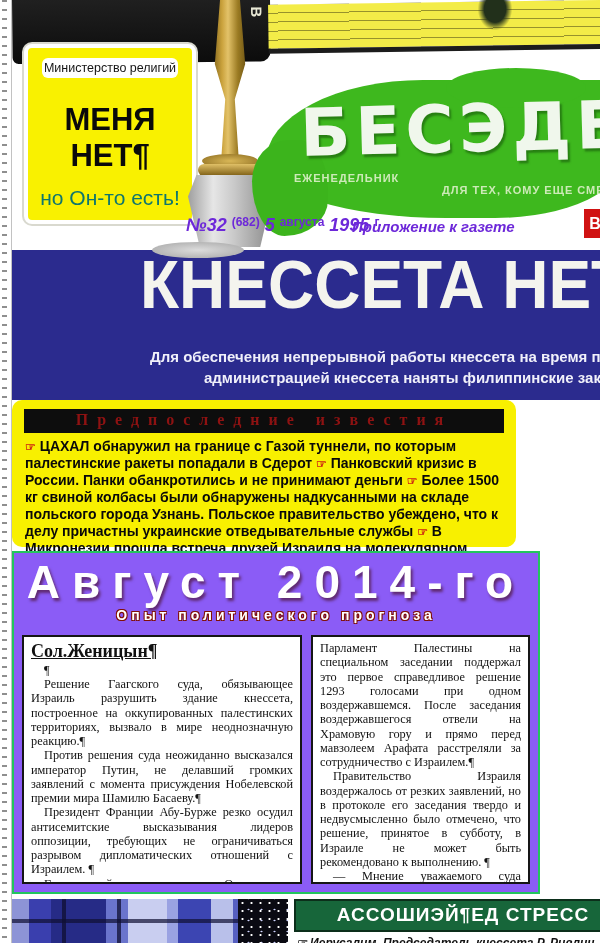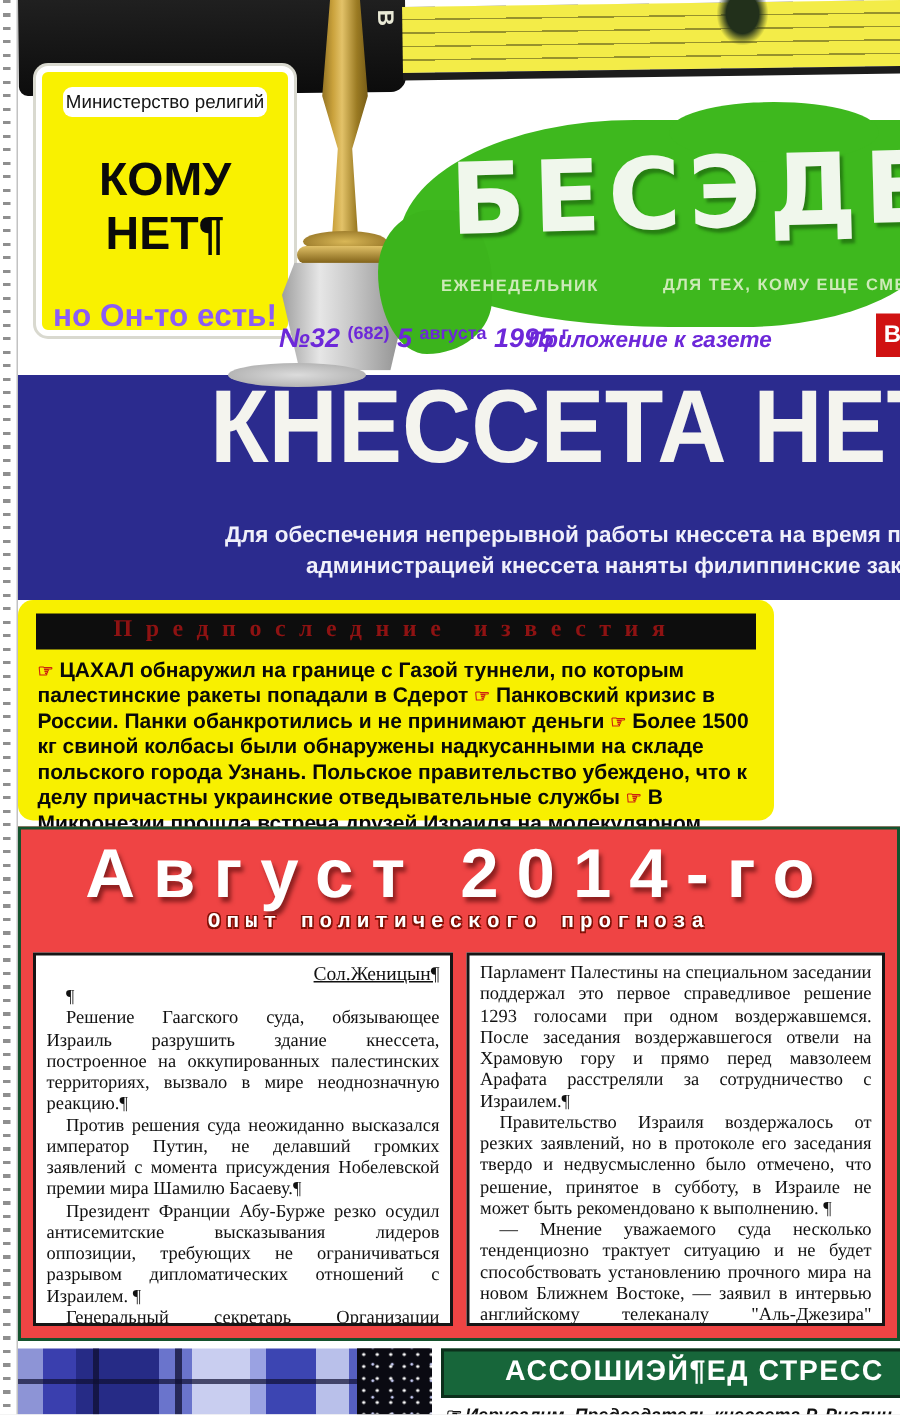--- a/index.html
+++ b/index.html
@@ -23,21 +23,21 @@
          border-bottom:5px solid #1c1c1c;transform:rotate(-0.8deg);transform-origin:right top;}
   .scribble{position:absolute;left:478px;top:0;width:34px;height:30px;
          background:radial-gradient(ellipse at 50% 30%,#22301b 0 45%,transparent 72%);}
 
   
   .ad-box{position:absolute;left:24px;top:44px;width:164px;height:172px;background:#f9f100;
          border:4px solid #fff;border-radius:8px;box-shadow:0 0 0 2px #d9d9cf;text-align:center;}
   .ad-kicker{margin:10px auto 0;width:136px;background:#fff;border-radius:6px;padding:3px 0;
          font-size:12.5px;color:#151515;}
   .ad-line1{margin-top:24px;font-size:31px;font-weight:900;color:#0a0a0a;}
-  .ad-line2{margin-top:25px;font-size:21px;font-weight:700;color:#8b5cf6;}
+  .ad-line2{margin-top:12px;font-size:21px;font-weight:400;color:#0f766e;}
 
   
   .statue{position:absolute;left:188px;top:0;width:84px;height:248px;}
   .legs{position:absolute;left:22px;top:0;width:40px;height:160px;
         background:linear-gradient(90deg,#6e5312,#caa23c 30%,#e3c269 45%,#9a7a22 70%,#5e4710);
         clip-path:polygon(25% 0,75% 0,88% 40%,62% 62%,72% 100%,28% 100%,38% 62%,12% 40%);}
   .feet{position:absolute;left:14px;top:154px;width:56px;height:14px;
         background:radial-gradient(#d9b757,#8a6a1e);border-radius:50%;}
   .statue-base{position:absolute;left:10px;top:164px;width:64px;height:12px;
         background:linear-gradient(180deg,#e0c067,#7c5d14);border-radius:6px;}
@@ -50,21 +50,21 @@
   
   .splash{position:absolute;left:266px;top:80px;width:360px;height:138px;background:#3eb81e;
         border-radius:48% 0 40% 55% / 65% 0 50% 45%;}
   .splash::before{content:"";position:absolute;left:-14px;top:60px;width:76px;height:96px;
         background:#3cb41c;border-radius:50% 40% 60% 45%/45% 55% 40% 60%;}
   .splash::after{content:"";position:absolute;right:40px;top:-12px;width:140px;height:40px;
         background:#3eb81e;border-radius:50%;}
   .logo-title{position:absolute;left:34px;top:10px;font-size:66px;font-weight:700;
         color:#f0f7ec;letter-spacing:5px;transform:rotate(-1.5deg);white-space:nowrap;
         text-shadow:2px 3px 2px rgba(20,80,10,.55);font-family:"DejaVu Sans",sans-serif;z-index:2;}
-  .tagline-l{position:absolute;left:28px;bottom:21px;font-size:11px;font-weight:bold;
+  .tagline-l{position:absolute;left:28px;bottom:34px;font-size:11px;font-weight:bold;
         color:#cdeab8;letter-spacing:1px;z-index:2;}
   .tagline-r{position:absolute;left:176px;bottom:22px;font-size:11px;font-weight:bold;
         color:#cdeab8;letter-spacing:1px;white-space:nowrap;z-index:2;}
 
   
   .issue-line{position:absolute;left:186px;top:215px;display:flex;align-items:flex-start;gap:5px;
         color:#6d28d9;white-space:nowrap;z-index:6;}
   .il-big{font-size:18px;font-weight:900;font-style:italic;}
   .il-small{font-size:12px;font-weight:700;}
   .supplement{position:absolute;left:352px;top:218px;font-size:15px;font-weight:700;
@@ -83,36 +83,36 @@
   
   .newsbox{position:absolute;left:12px;top:400px;width:504px;height:147px;background:#f8f000;
         border-radius:10px;}
   .news-header{margin:9px 12px 0;background:#0d0d0d;color:#8e1212;text-align:center;
         font-family:"Liberation Serif",serif;font-weight:700;font-size:16px;letter-spacing:9px;
         padding:2px 0 4px;}
   .news-body{margin:5px 13px;font-size:14px;line-height:1.22;font-weight:700;color:#090909;}
   .nmark{color:#cc2211;font-size:12px;}
 
   
-  .forecast{position:absolute;left:12px;top:551px;width:588px;height:343px;background:#ef4444;
-        border:2px solid #14532d;box-sizing:border-box;}
+  .forecast{position:absolute;left:12px;top:551px;width:528px;height:343px;background:#8b5cf6;
+        border:2px solid #22c55e;box-sizing:border-box;}
   .fc-title{margin-top:2px;text-align:center;font-size:46px;font-weight:900;color:#fff;
         letter-spacing:12px;text-shadow:2px 3px 3px rgba(60,0,0,.55);white-space:nowrap;}
   .fc-sub{text-align:center;font-size:14px;font-weight:700;color:#fff;letter-spacing:4px;
         margin-top:-2px;white-space:nowrap;
-        text-shadow:-1px -1px 0 #801006,1px -1px 0 #801006,-1px 1px 0 #801006,1px 1px 0 #801006;font-family:Liberation Mono, monospace;}
+        text-shadow:-1px -1px 0 #801006,1px -1px 0 #801006,-1px 1px 0 #801006,1px 1px 0 #801006;}
   .cols{position:absolute;left:8px;top:82px;right:8px;bottom:8px;display:flex;gap:9px;}
   .col{background:#fff;border:2px solid #161616;padding:4px 7px;
         font-family:"Liberation Serif",serif;font-size:12.3px;line-height:1.16;color:#111;
         text-align:justify;overflow:hidden;}
   .col-left{width:262px;}
   .col-right{flex:1;}
   .col p{margin:0;text-indent:13px;}
   .col-right p:first-child{text-indent:0;}
-  .byline{text-align:right;font-weight:400;text-decoration:underline;font-size:13px;
+  .byline{text-align:left;font-weight:700;text-decoration:underline;font-size:18px;
         margin-bottom:1px;}
 
   
   .photo{position:absolute;left:12px;top:899px;width:276px;height:44px;
      background:linear-gradient(90deg,#8d94d6 0 6%,#3a3fae 6% 14%,#262b86 14% 34%,#6a74cc 34% 42%,
         #c9cef0 42% 56%,#9aa2e2 56% 60%,#3c45b2 60% 72%,#b9c0ea 72% 80%,#565fc0 80% 82%,#0b0b14 82% 100%);}
   .photo::before{content:"";position:absolute;inset:0;background:
      linear-gradient(90deg,transparent 0 18%,rgba(15,15,50,.75) 18% 19.5%,transparent 19.5% 38%,
         rgba(15,15,50,.75) 38% 39.5%,transparent 39.5%),
      linear-gradient(180deg,transparent 0 46%,rgba(15,15,50,.7) 46% 54%,transparent 54%);}
@@ -135,21 +135,21 @@
   <div class="ruler"></div>
 
   <div class="topbar-black">
     <span class="spine-letter">В</span>
   </div>
   <div class="topbar-note"></div>
   <div class="scribble"></div>
 
   <div class="ad-box">
     <div class="ad-kicker">Министерство религий</div>
-    <div class="ad-line1">КОМУ НЕТ¶</div>
+    <div class="ad-line1">МЕНЯ НЕТ¶</div>
     <div class="ad-line2">но Он-то есть!</div>
   </div>
 
   <div class="statue">
     <div class="legs"></div>
     <div class="feet"></div>
     <div class="statue-base"></div>
     <div class="pedestal"></div>
   </div>
 

